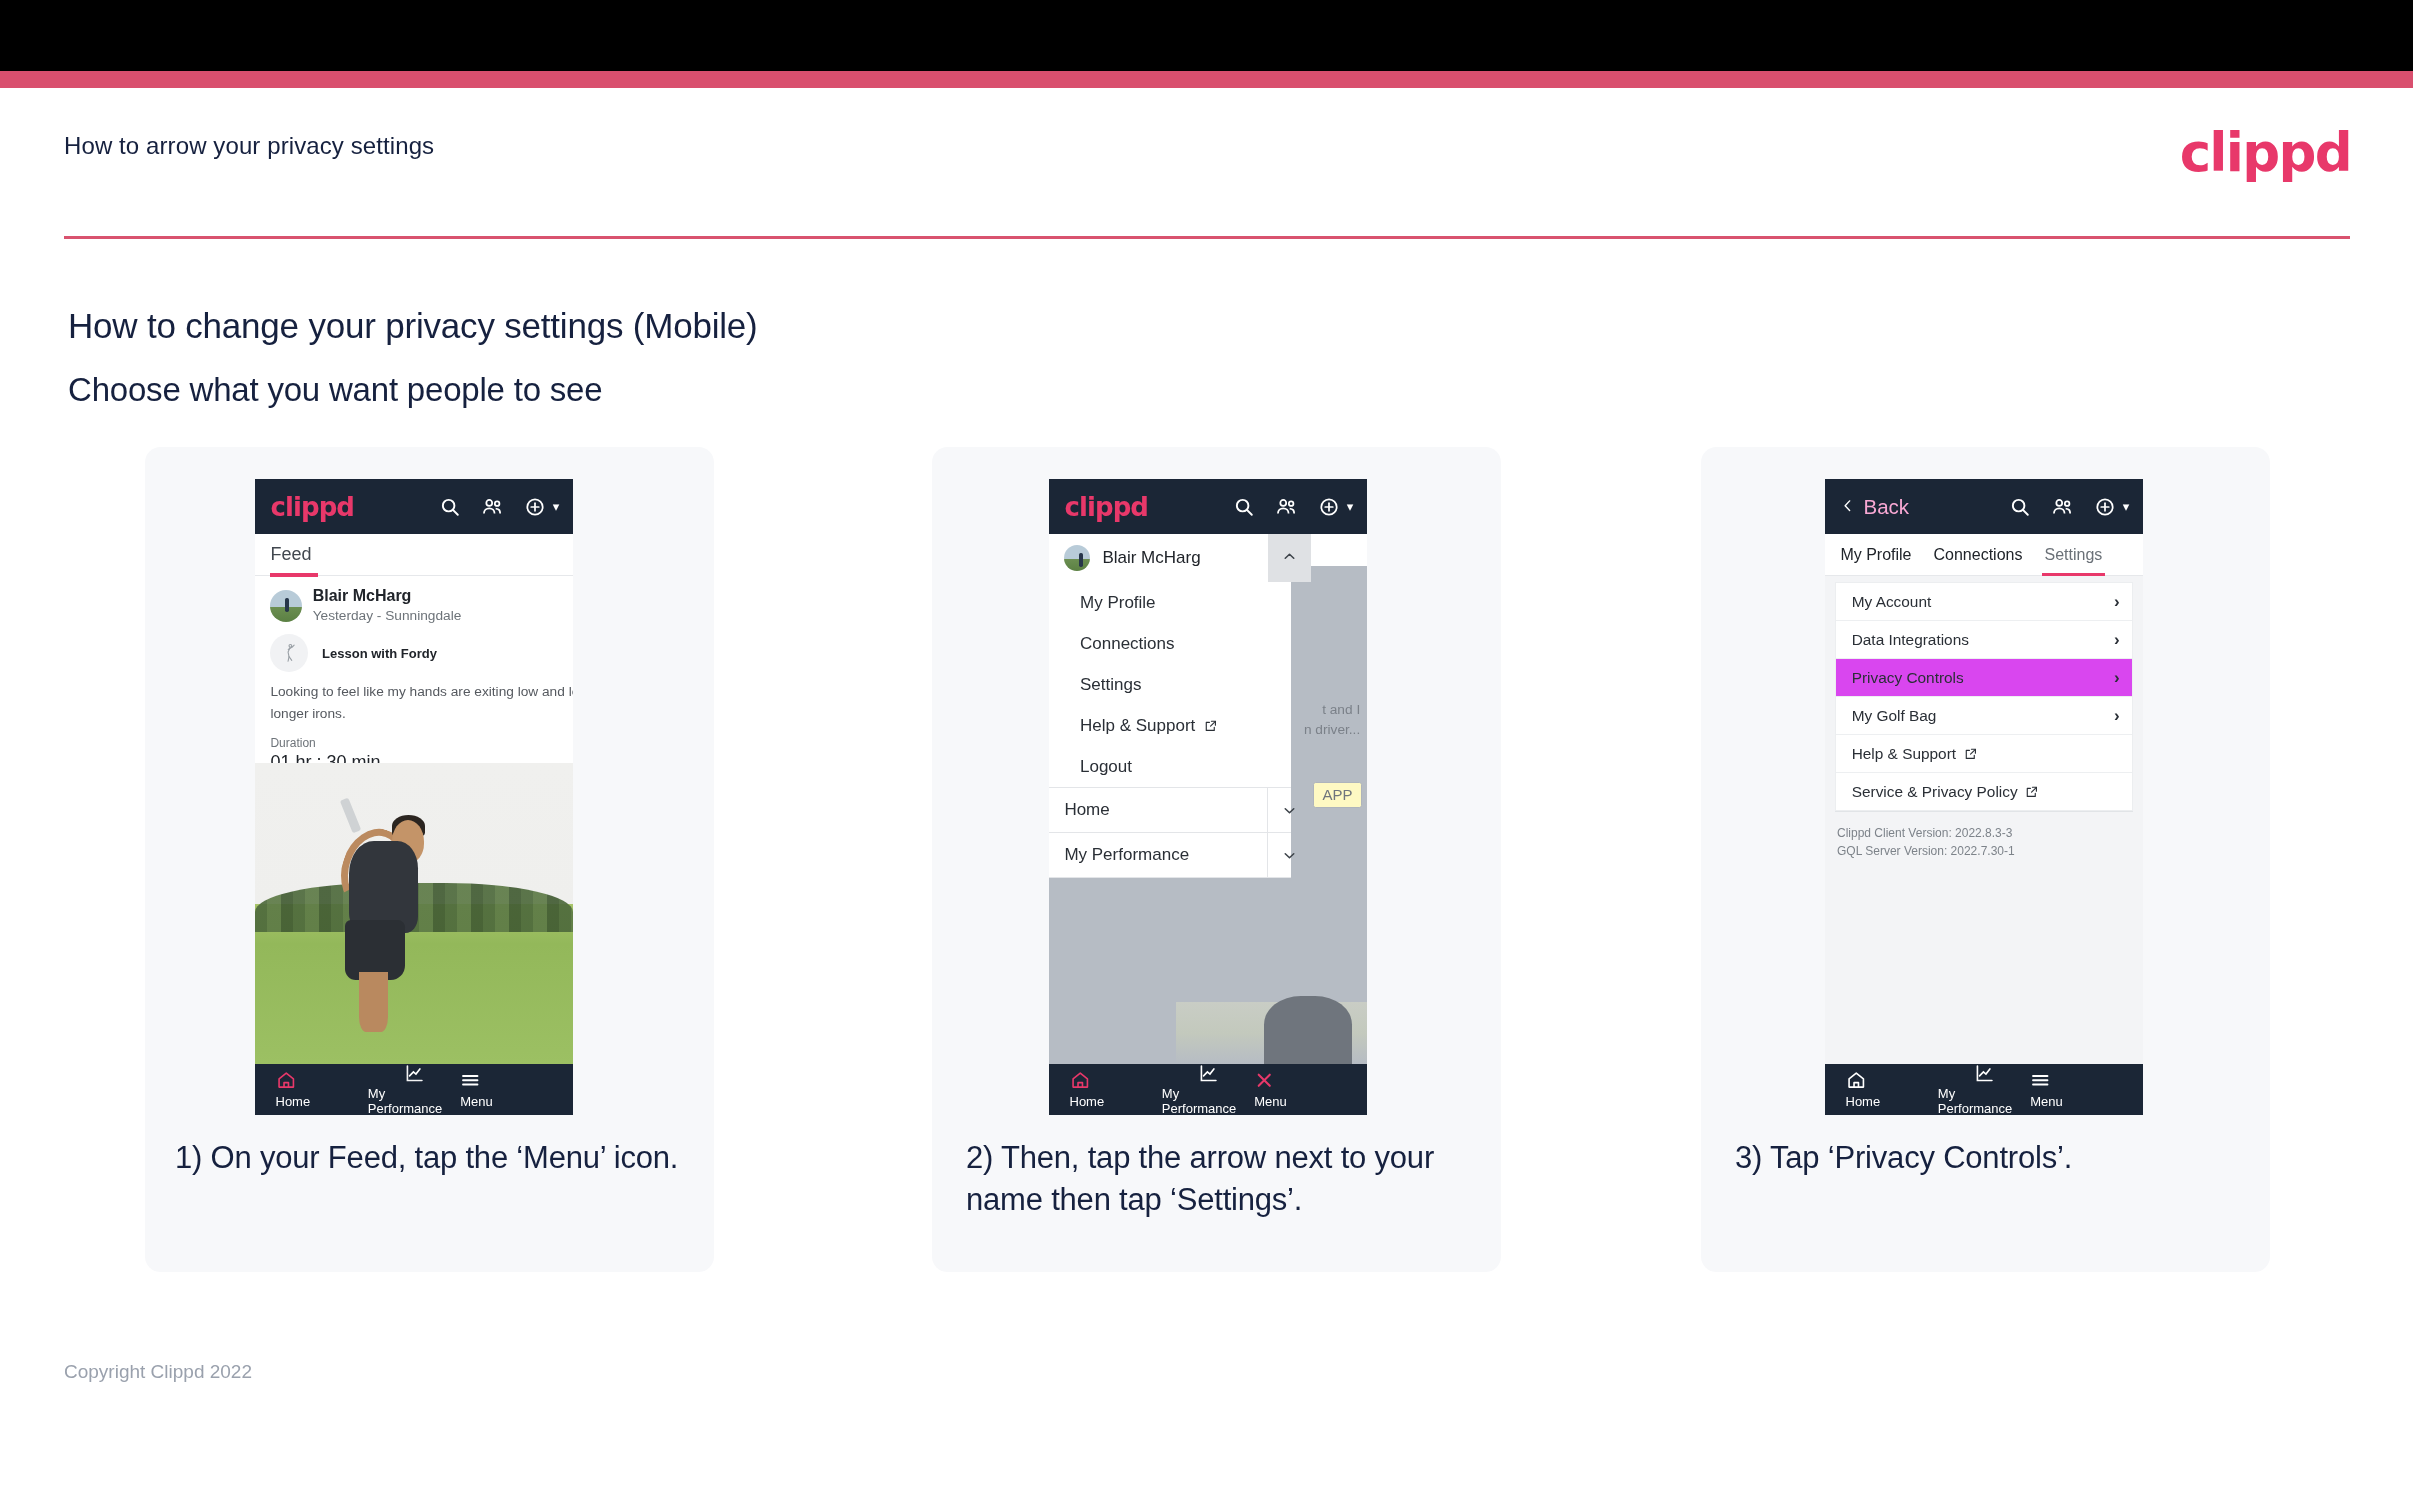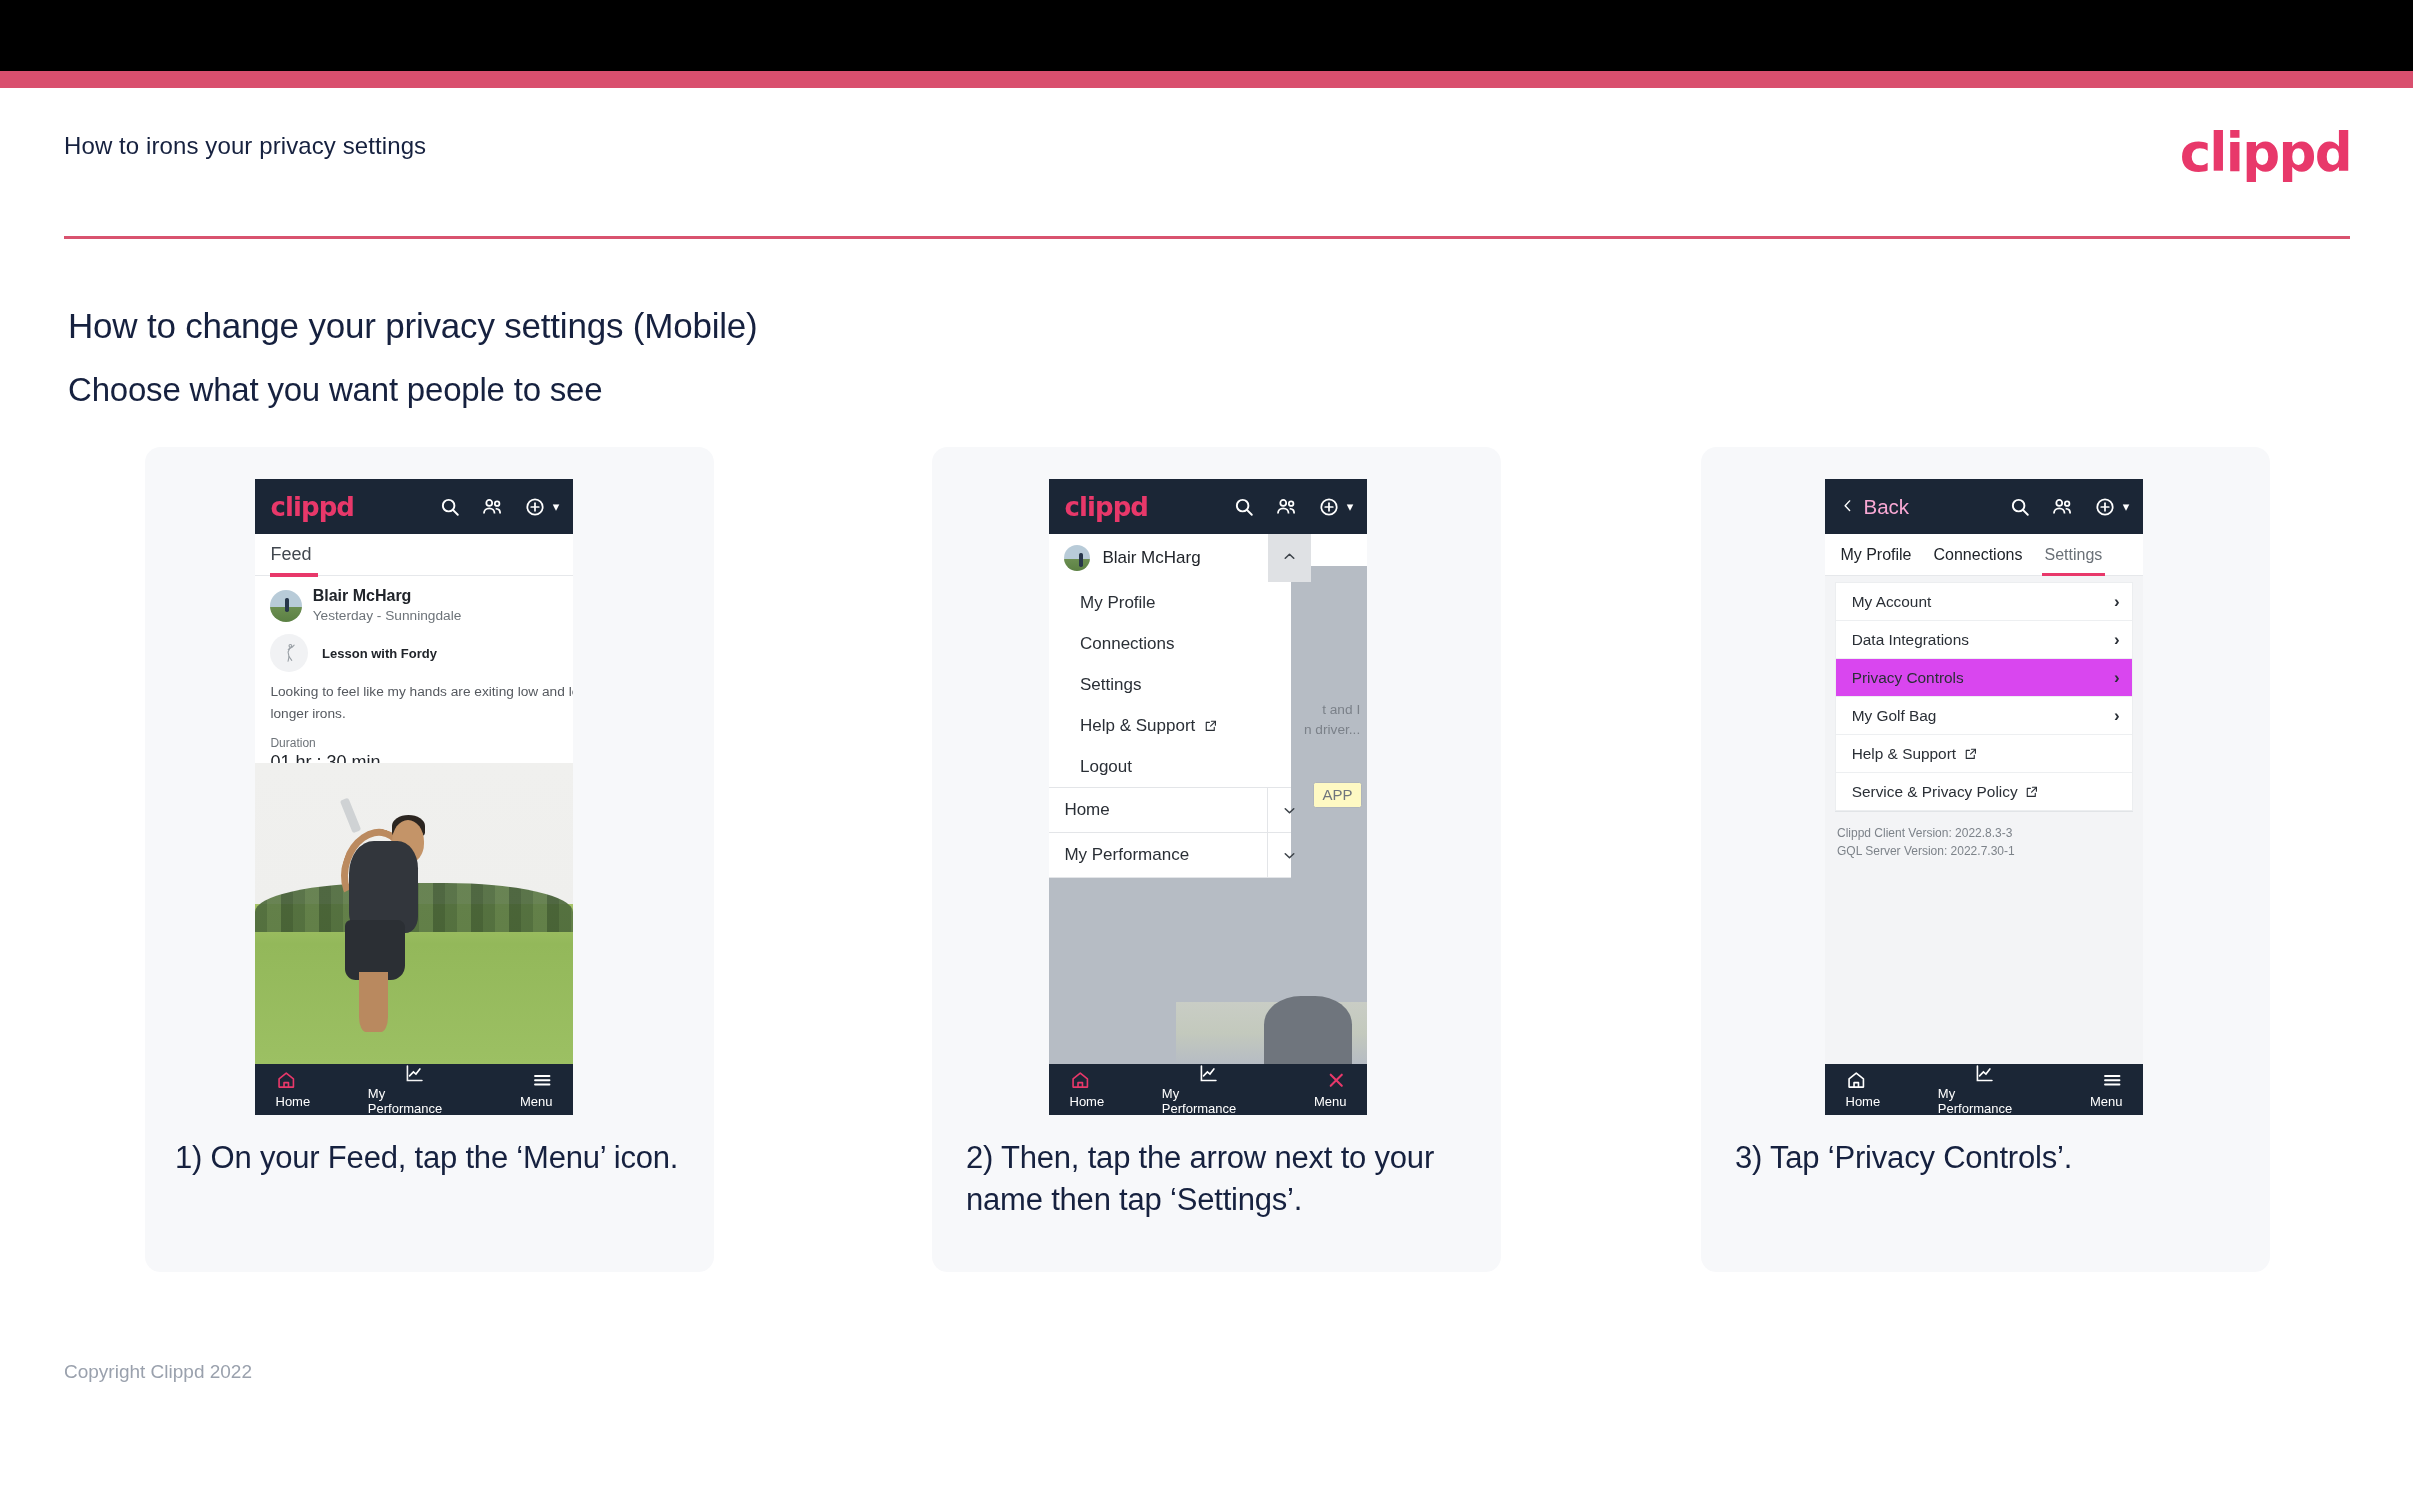--- a/index.html
+++ b/index.html
@@ -179,21 +179,21 @@
   }
 
   .bottombar{
     position:absolute;left:0;bottom:0;width:100%;height:51px;
     background:#1b2636;display:flex;align-items:center;
   }
   .bb-item{
     flex:1;display:flex;flex-direction:column;align-items:center;justify-content:center;gap:2.6px;
   }
   .bb-item.first{align-items:flex-start;padding-left:20.5px;}
-  .bb-item.last{align-items:flex-end;padding-right:20.5px;}
+  .bb-item.last{align-items:flex-start;padding-right:20.5px;}
   .bb-label{font-size:13px;color:#ffffff;}
   .bb-ic{width:20.5px;height:20.5px;}
   .bb-ic svg{width:100%;height:100%;display:block;}
 
   
   .p2-underlay{
     position:absolute;left:0;top:55px;width:100%;height:530px;
     background:#fff;overflow:hidden;
   }
   .p2-ghost{
@@ -279,21 +279,21 @@
   .p3-bg{
     position:absolute;left:0;top:96px;right:0;bottom:51px;background:#f3f4f6;
   }
 </style>
 </head>
 <body>
 
 <div class="band-black"></div>
 <div class="band-pink"></div>
 
-<div class="kicker">How to irons your privacy settings</div>
+<div class="kicker">How to arrow your privacy settings</div>
 <div class="logo">clippd</div>
 <div class="header-rule"></div>
 
 <div class="title">How to change your privacy settings (Mobile)</div>
 <div class="subtitle">Choose what you want people to see</div>
 
 <div class="card" id="card1"></div>
 
 <div class="phone" id="phone1">
   <div class="appbar">

